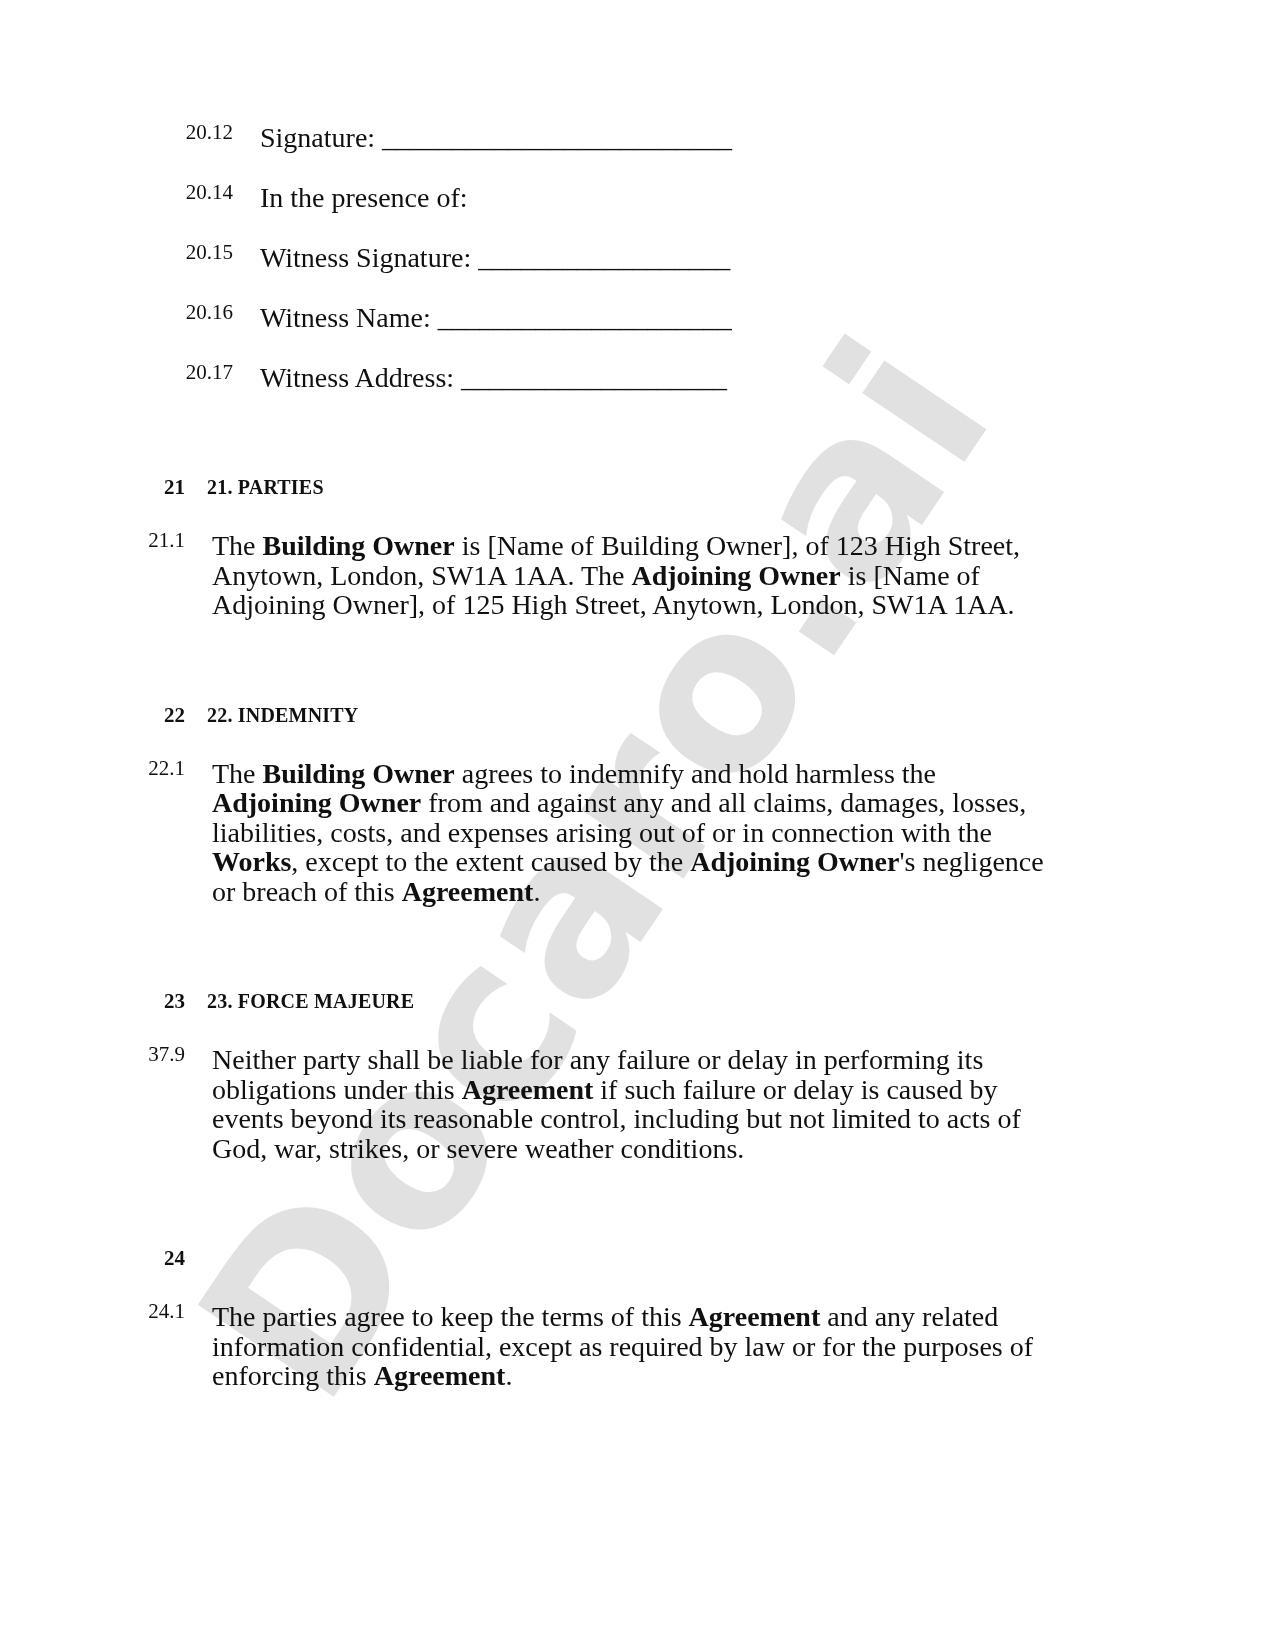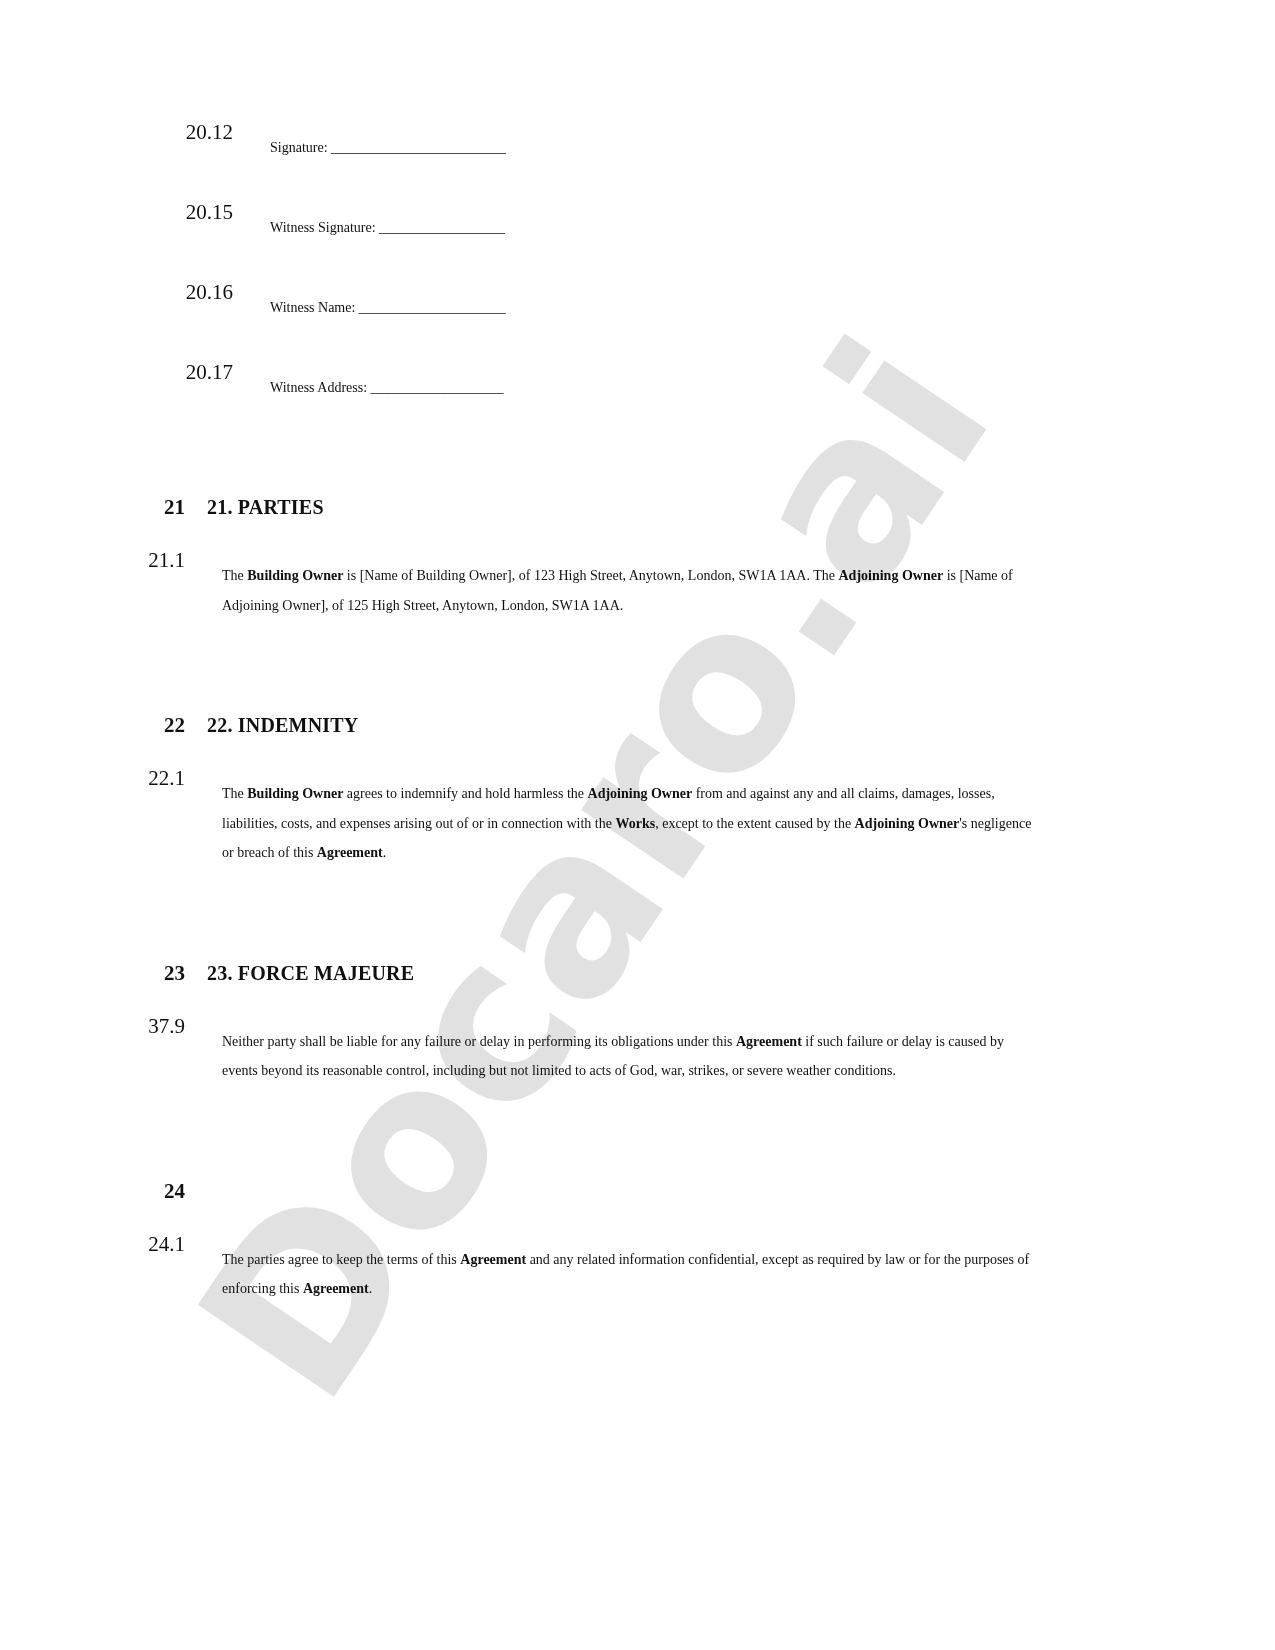--- a/index.html
+++ b/index.html
@@ -34,23 +34,23 @@
     grid-template-columns: 185px 850px;
     column-gap: 22px;
     align-items: start;
   }
   .num {
     text-align: right;
     font-size: 21px;
     line-height: 29px;
   }
   .content {
-    font-size: 14px;
+    font-size: 28px;
     line-height: 29px;
-    margin: 15px;
+    margin: 5px;
   }
   .sig-item { margin-bottom: 21px; padding-left: 48px; }
   .section { margin-top: 76px; font-family: Liberation Serif, serif; }
   .heading-row .num { font-weight: 700; }
   .heading {
     margin: 0;
     font-size: 20px;
     line-height: 29px;
     font-weight: 700;
     letter-spacing: 0.2px;
@@ -65,20 +65,24 @@
 <div class="page">
   <div class="watermark" style="color: rgb(225, 225, 225);">Docaro.ai</div>
   <main class="doc">
     <section class="sig-block">
   <div class="row sig-item">
     <div class="num">20.12</div>
     <div class="content"><span>Signature: _________________________</span></div>
   </div>
 
 
+  <div class="row sig-item">
+    <div class="num">20.14</div>
+    <div class="content"><span>In the presence of:</span></div>
+  </div>
 
   <div class="row sig-item">
     <div class="num">20.15</div>
     <div class="content"><span>Witness Signature: __________________</span></div>
   </div>
 
   <div class="row sig-item">
     <div class="num">20.16</div>
     <div class="content"><span>Witness Name: _____________________</span></div>
   </div>

